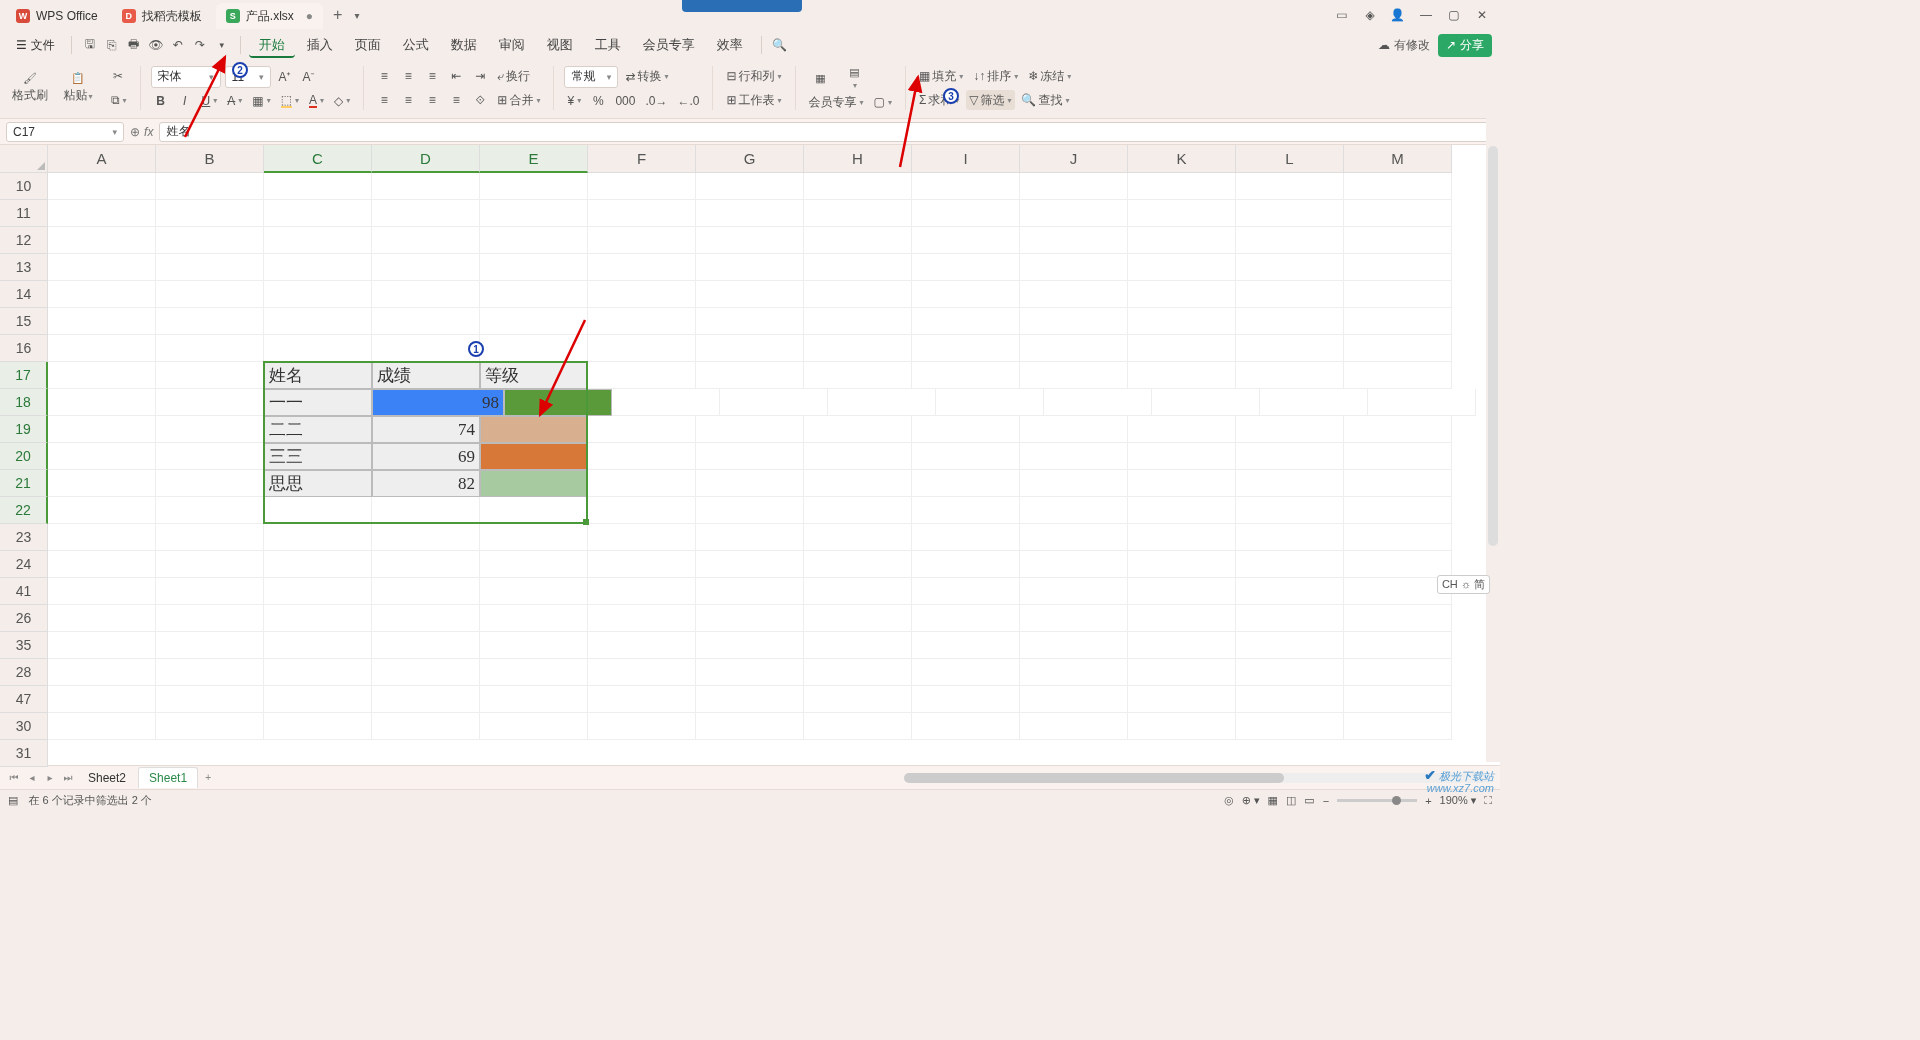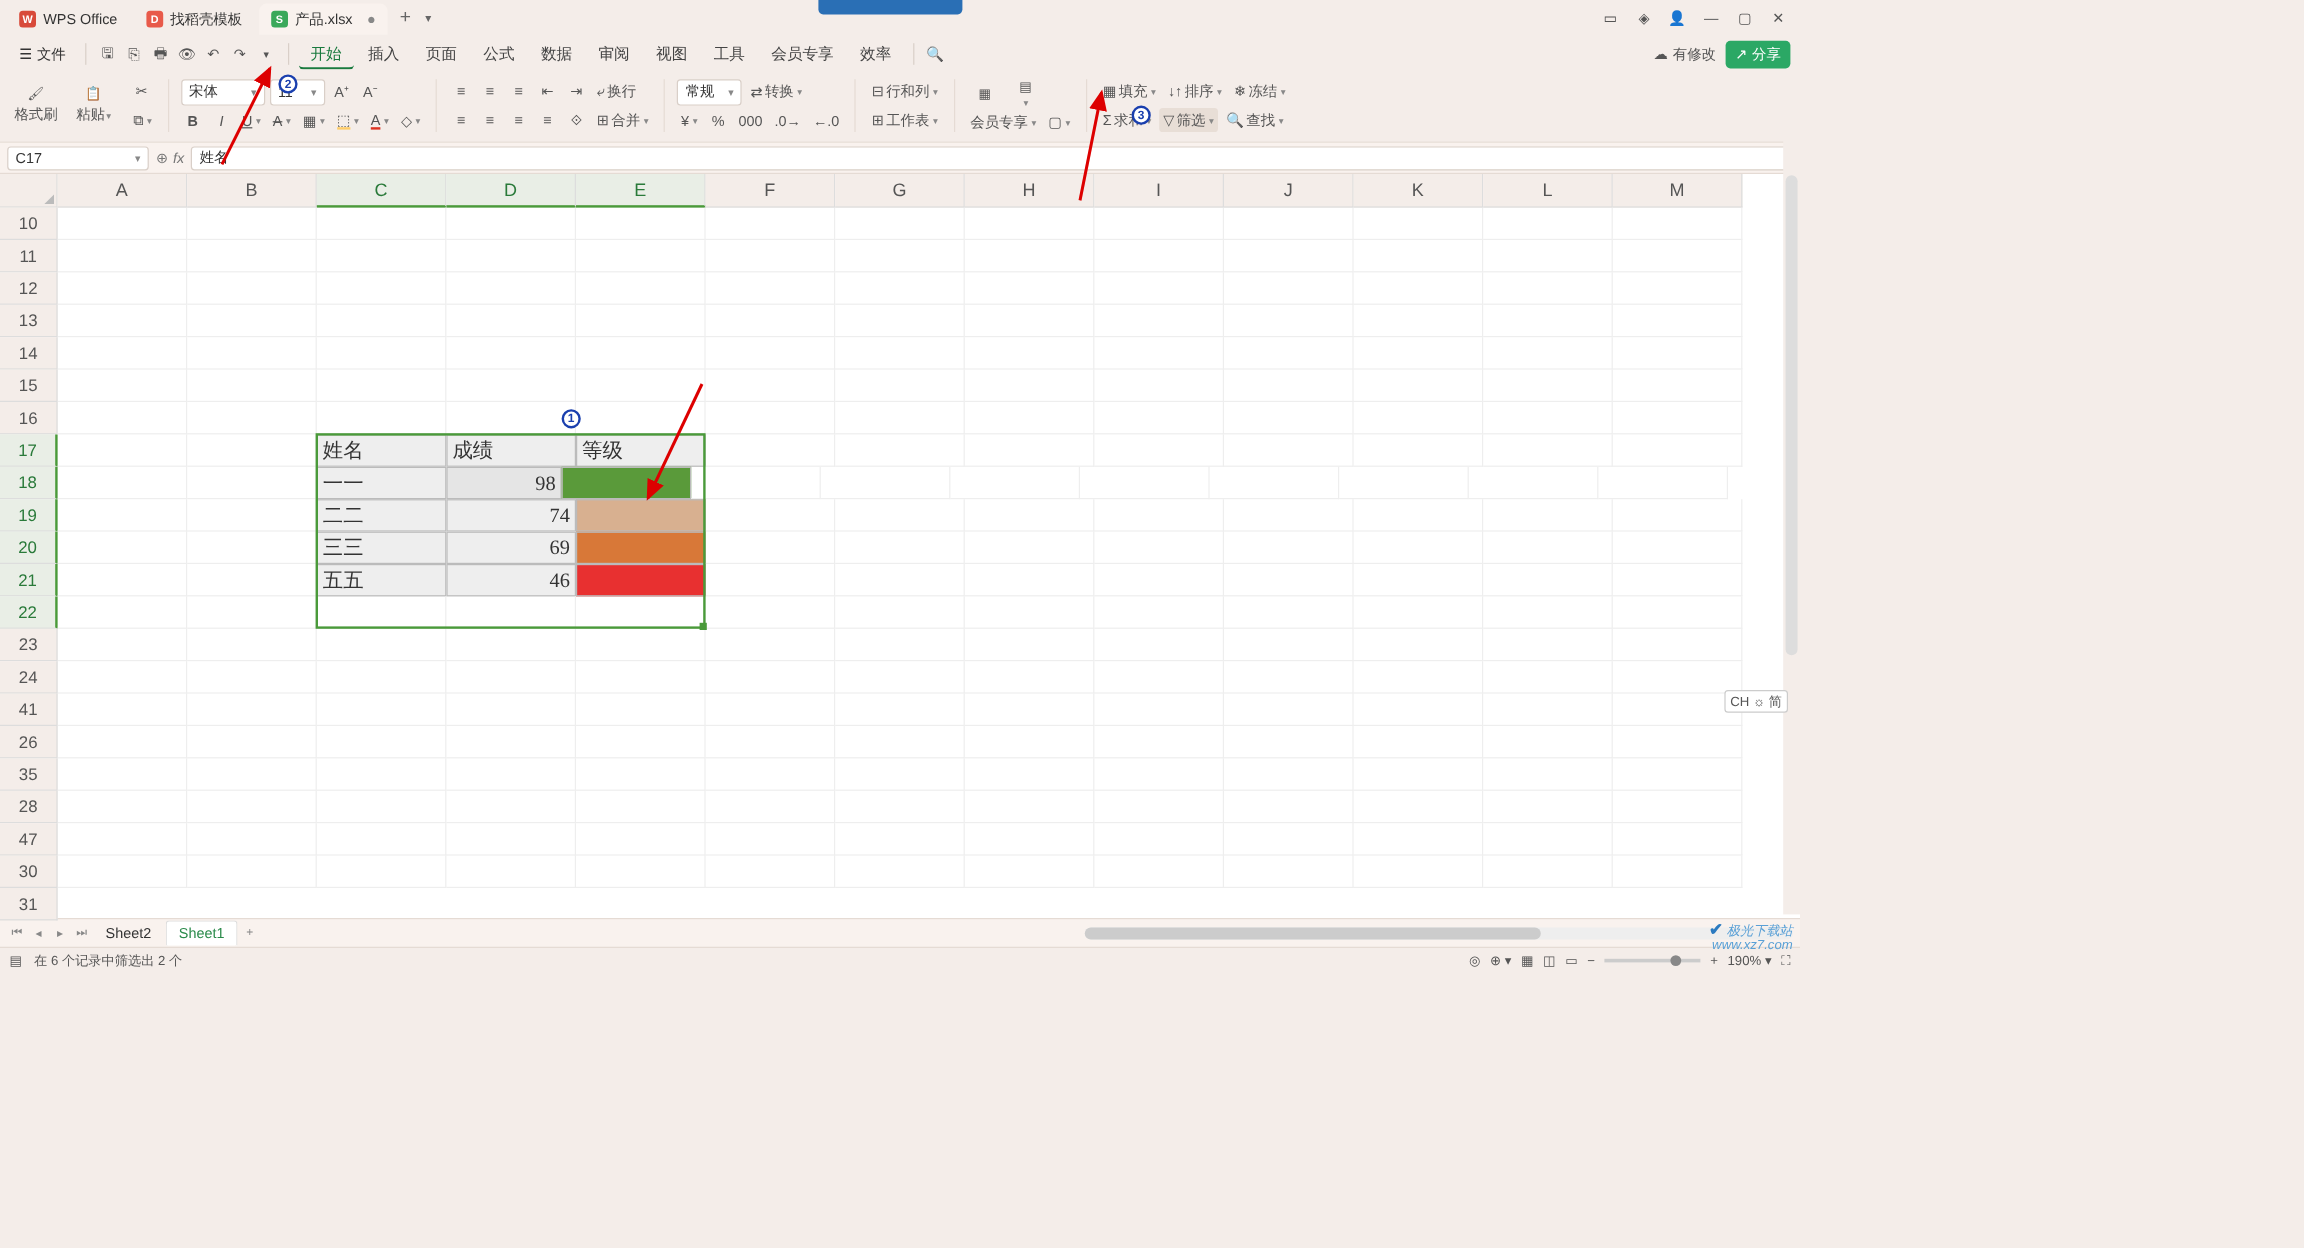--- a/index.html
+++ b/index.html
@@ -477,21 +477,21 @@
         <div class="cell" style="width: 108px;"></div>
         <div class="cell" style="width: 108px;"></div>
         <div class="cell" style="width: 108px;"></div>
         <div class="cell" style="width: 108px;"></div>
         <div class="cell" style="width: 108px;"></div>
       </div>
       <div class="row">
         <div class="cell" style="width: 108px;"></div>
         <div class="cell" style="width: 108px;"></div>
         <div class="cell" style="width: 108px; background: rgb(238, 238, 238); border: 0.5px solid rgb(187, 187, 187);">一一</div>
-        <div class="cell right" style="width: 96px; background: #e5e5e5; border: 0.5px solid rgb(187, 187, 187);">98</div>
+        <div class="cell right" style="width: 132px; background: #3b82f6; border: 0.5px solid rgb(187, 187, 187);">98</div>
         <div class="cell" style="width: 108px; background: rgb(90, 154, 58); border: 0.5px solid rgb(187, 187, 187);"></div>
         <div class="cell" style="width: 108px;"></div>
         <div class="cell" style="width: 108px;"></div>
         <div class="cell" style="width: 108px;"></div>
         <div class="cell" style="width: 108px;"></div>
         <div class="cell" style="width: 108px;"></div>
         <div class="cell" style="width: 108px;"></div>
         <div class="cell" style="width: 108px;"></div>
         <div class="cell" style="width: 108px;"></div>
       </div>
@@ -521,23 +521,23 @@
         <div class="cell" style="width: 108px;"></div>
         <div class="cell" style="width: 108px;"></div>
         <div class="cell" style="width: 108px;"></div>
         <div class="cell" style="width: 108px;"></div>
         <div class="cell" style="width: 108px;"></div>
         <div class="cell" style="width: 108px;"></div>
       </div>
       <div class="row">
         <div class="cell" style="width: 108px;"></div>
         <div class="cell" style="width: 108px;"></div>
-        <div class="cell" style="width: 108px; background: rgb(238, 238, 238); border: 0.5px solid rgb(187, 187, 187);">五五</div>
-        <div class="cell right" style="width: 108px; background: rgb(238, 238, 238); border: 0.5px solid rgb(187, 187, 187);">46</div>
-        <div class="cell" style="width: 108px; background: rgb(232, 48, 48); border: 0.5px solid rgb(187, 187, 187);"></div>
+        <div class="cell" style="width: 108px; background: rgb(238, 238, 238); border: 0.5px solid rgb(187, 187, 187);">思思</div>
+        <div class="cell right" style="width: 108px; background: rgb(238, 238, 238); border: 0.5px solid rgb(187, 187, 187);">82</div>
+        <div class="cell" style="width: 108px; background: rgb(168, 202, 160); border: 0.5px solid rgb(187, 187, 187);"></div>
         <div class="cell" style="width: 108px;"></div>
         <div class="cell" style="width: 108px;"></div>
         <div class="cell" style="width: 108px;"></div>
         <div class="cell" style="width: 108px;"></div>
         <div class="cell" style="width: 108px;"></div>
         <div class="cell" style="width: 108px;"></div>
         <div class="cell" style="width: 108px;"></div>
         <div class="cell" style="width: 108px;"></div>
       </div>
       <div class="row">

